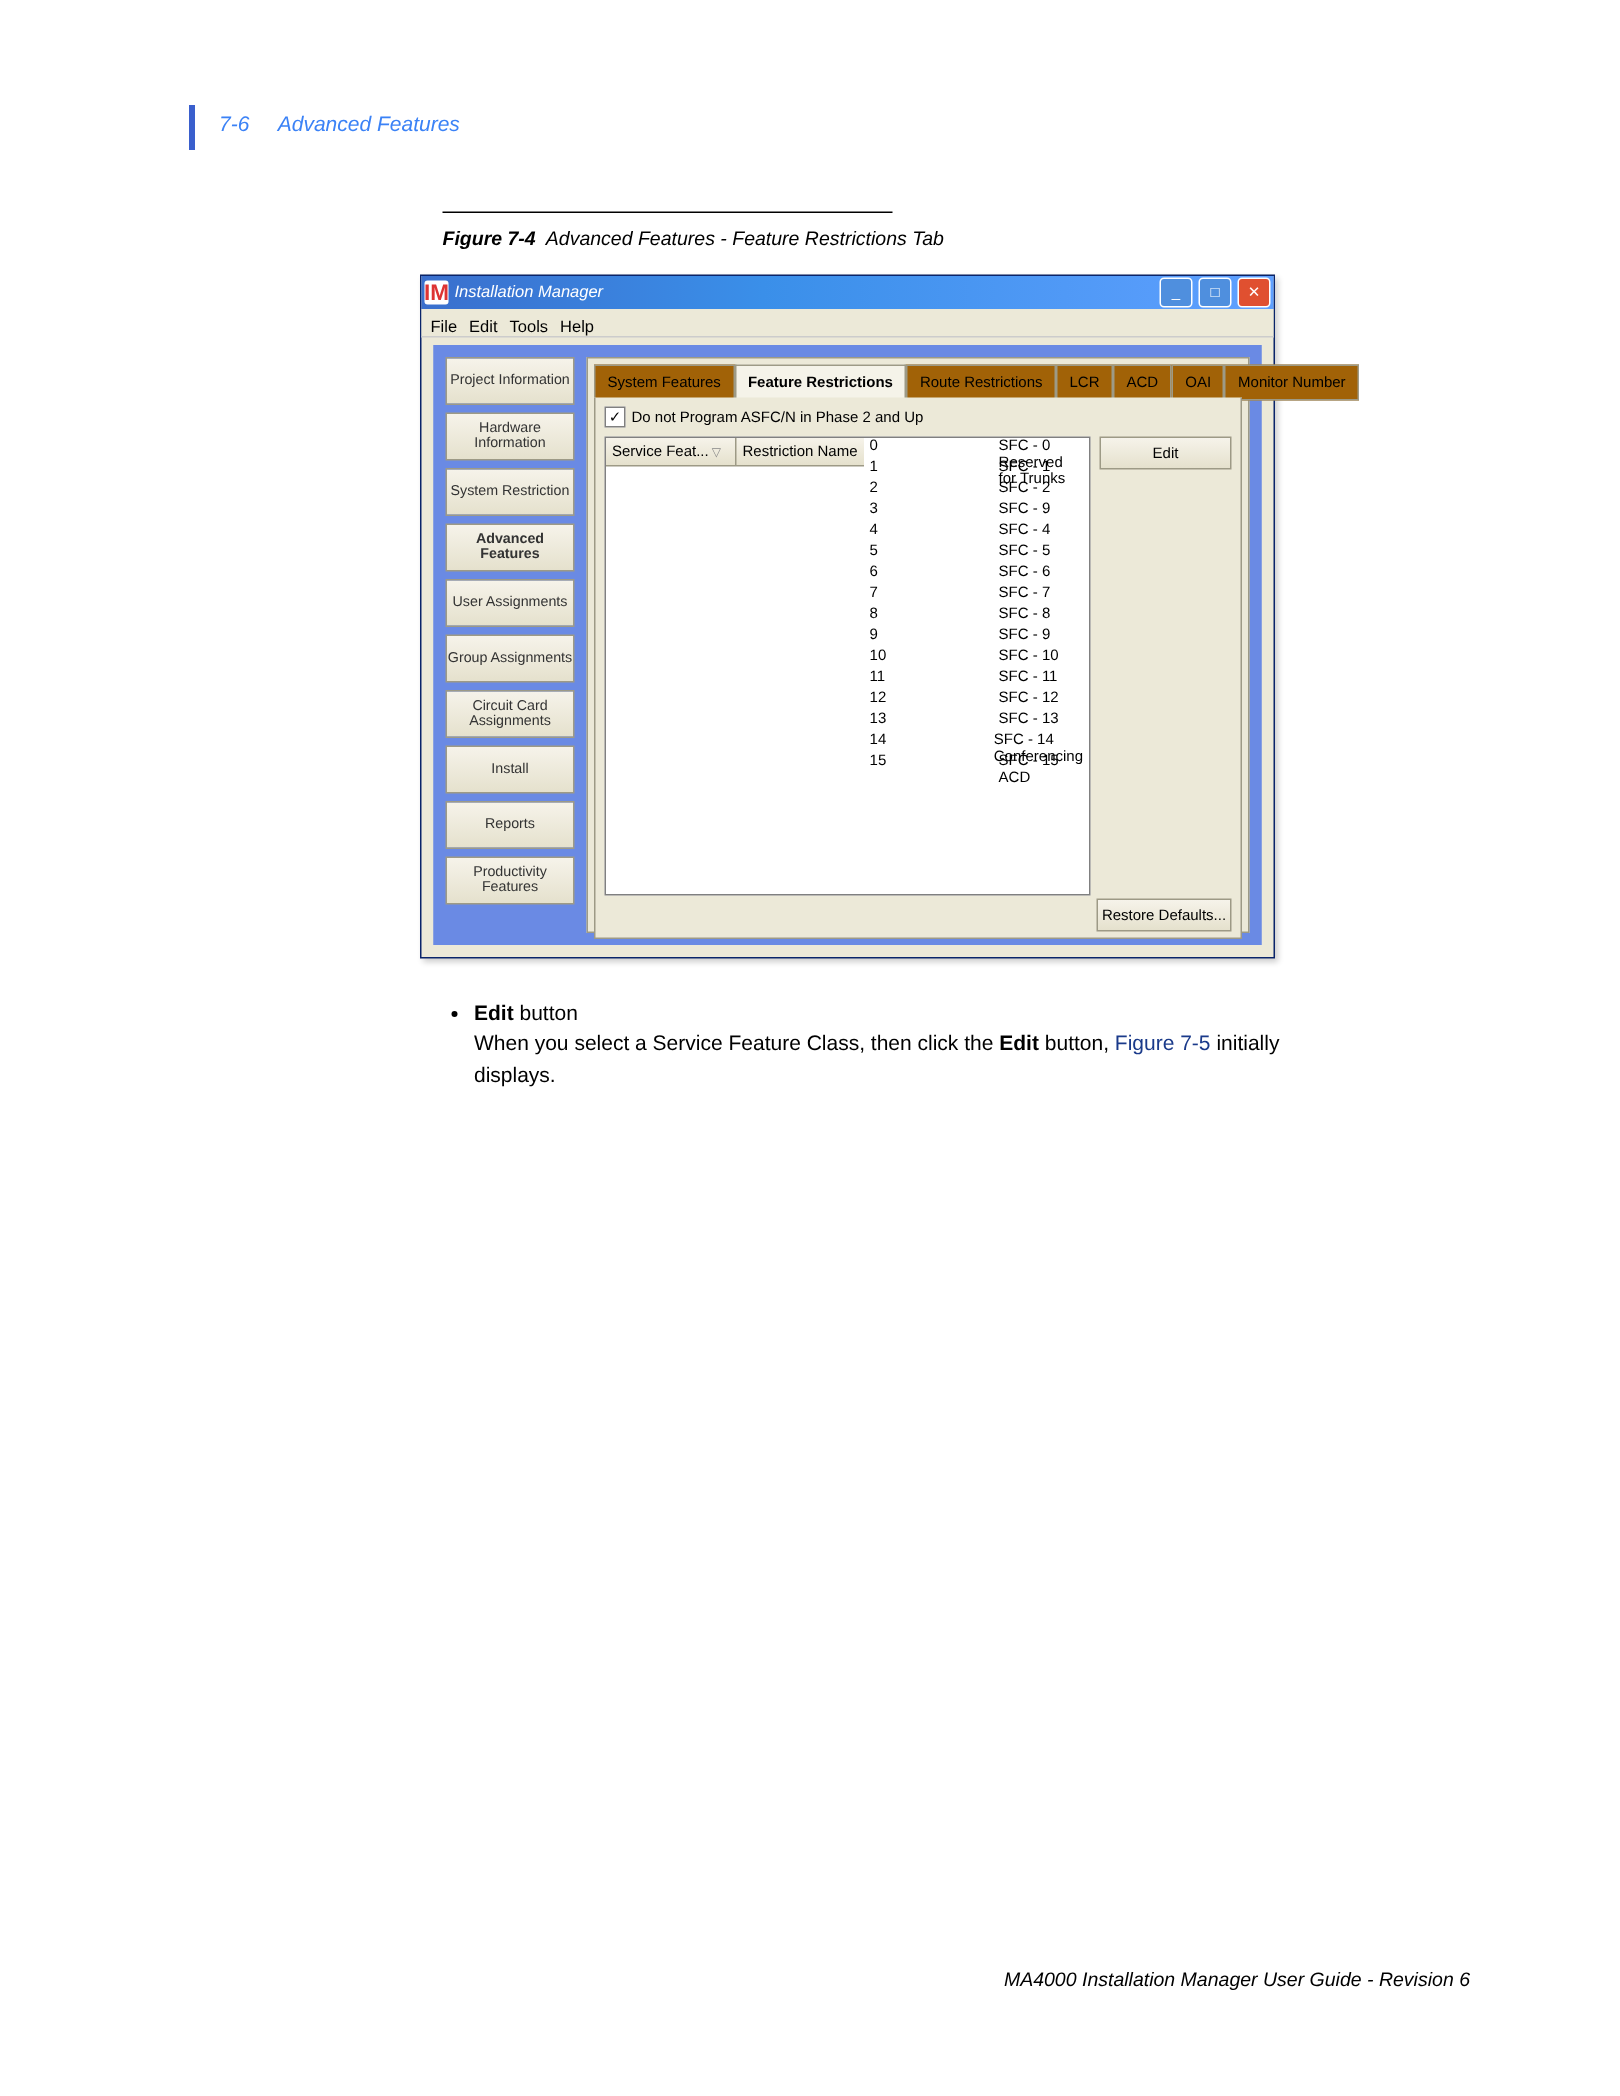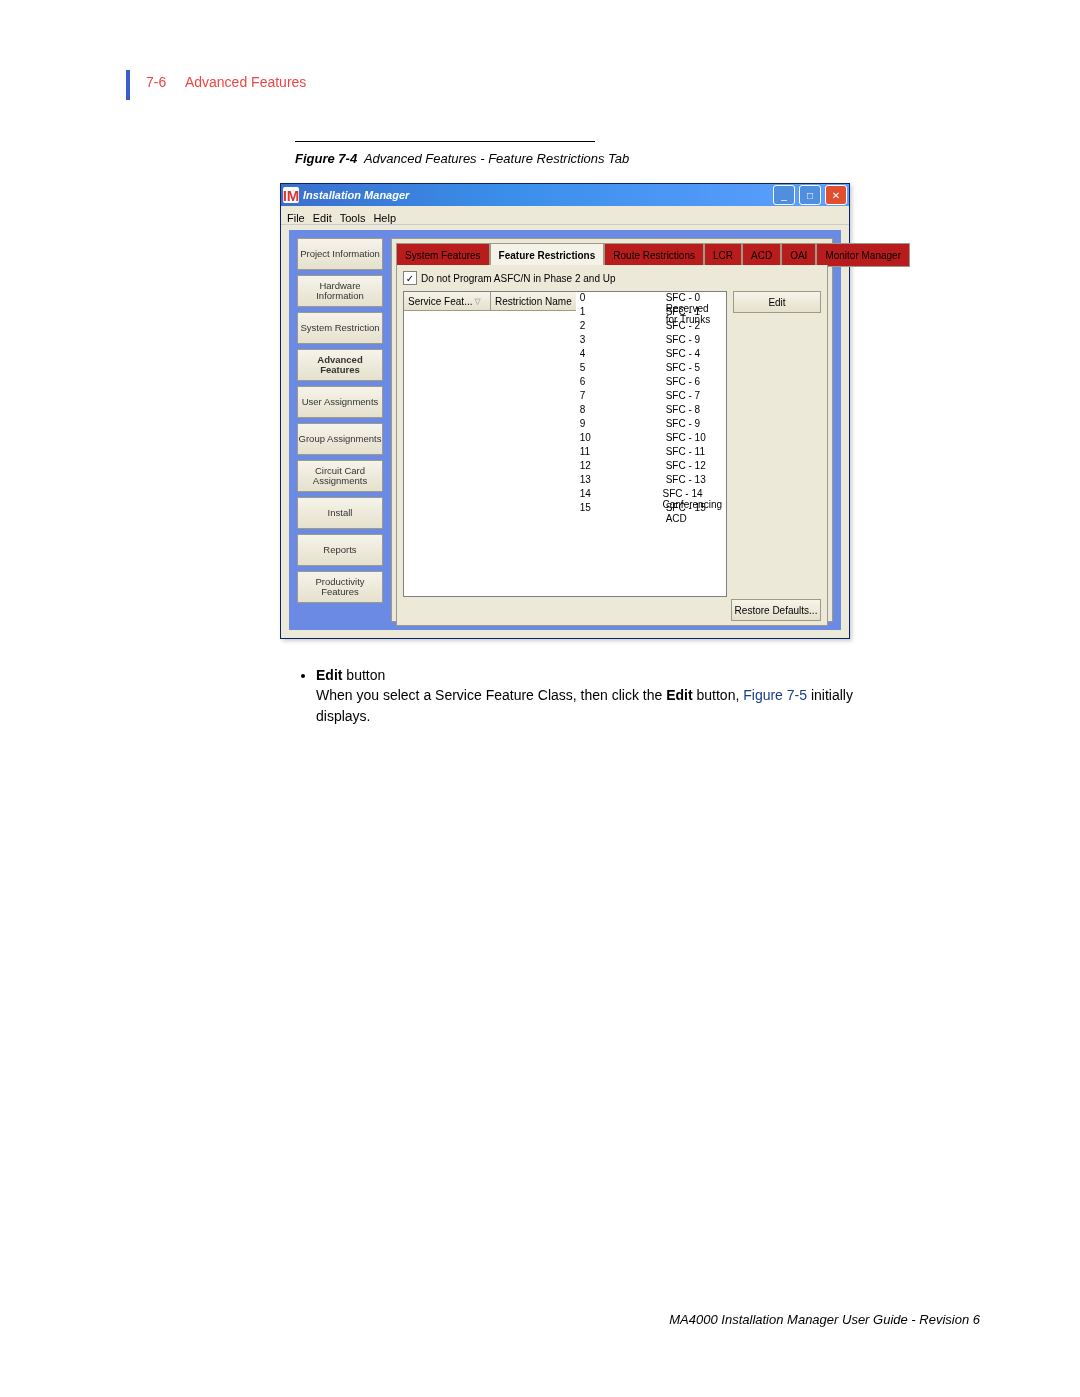--- a/index.html
+++ b/index.html
@@ -1,36 +1,36 @@
 <!DOCTYPE html>
 <html><head>
 <meta charset="utf-8">
 <style>
 body{margin:0;font-family:Verdana,Arial,sans-serif;background:#fff;color:#000;font-size:11px}
 .page{width:1080px;height:1397px;position:relative;box-sizing:border-box;padding:62px 100px 50px 100px}
 .left-rule{position:absolute;left:126px;top:70px;width:4px;height:30px;background:#3a5fcd}
-.header-line{position:absolute;left:146px;top:74px;color:#ef4444;font-size:14px}
+.header-line{position:absolute;left:146px;top:74px;font-style:italic;color:#3b82f6;font-size:14px}
 .figure-rule{position:absolute;left:295px;top:141px;height:1px;width:300px;background:#000}
 .figure-caption{position:absolute;left:295px;top:151px;font-style:italic;font-size:13px}
 .figure-caption b{font-weight:bold}
 .window{position:absolute;left:280px;top:183px;width:568px;height:454px;border:1px solid #0a246a;background:#ece9d8;box-shadow:2px 2px 4px rgba(0,0,0,0.2)}
 .titlebar{height:22px;background:linear-gradient(to right,#3a6fcd 0%,#3a8fe9 40%,#5fa0ff 100%);display:flex;align-items:center;padding:0 2px;color:#fff;font-size:11px;gap:4px}
 .titlebar .icon-box{width:16px;height:16px;background:#fff;color:#d33;font-weight:bold;font-size:15px;display:flex;align-items:center;justify-content:center;border-radius:2px}
-.title-text{flex:1;font-weight:bold;font-style:italic}
+.title-text{flex:1;font-weight:normal;font-style:italic}
 .win-btn{width:20px;height:18px;background:#4f8fde;border:1px solid #fff;border-radius:3px;display:flex;align-items:center;justify-content:center;color:#fff;font-size:10px;font-family:Arial}
 .win-btn.close{background:#e05030}
 .menubar{height:18px;background:#ece9d8;display:flex;align-items:flex-end;gap:8px;padding:0 6px;font-size:11px;border-bottom:1px solid #ccc}
 .inner{position:absolute;left:8px;top:46px;right:8px;bottom:8px;background:#6a8ae4;border:2px solid #6a8ae4}
 .sidebar{position:absolute;left:6px;top:6px;width:86px}
 .side-btn{height:28px;background:linear-gradient(#f6f3ea,#e5e1cd);border:1px solid #9d9a86;margin-bottom:5px;display:flex;align-items:center;justify-content:center;text-align:center;font-size:9.5px;line-height:10px;color:#333;cursor:pointer}
 .side-btn.active{font-weight:bold}
 .side-btn.tall{height:30px;flex-direction:column}
 .content{position:absolute;left:100px;top:6px;right:6px;bottom:6px;background:#ece9d8;border:1px solid #9d9a86}
 .tab-row{display:flex;height:22px;margin:4px 4px 0 4px;gap:0}
-.tab{height:22px;padding:0 8px;display:flex;align-items:center;justify-content:center;background:#b91c1c;border:1px solid #9d9a86;font-size:10px;cursor:pointer;white-space:nowrap}
+.tab{height:22px;padding:0 8px;display:flex;align-items:center;justify-content:center;background:#a16207;border:1px solid #9d9a86;font-size:10px;cursor:pointer;white-space:nowrap}
 .tab.active{font-weight:bold;background:#f5f3e9;border-bottom:1px solid #f5f3e9}
 .tab-body{margin:0 4px 4px 4px;border:1px solid #9d9a86;border-top:none;background:#ece9d8;padding:6px;height:348px;position:relative}
 .check-row{display:flex;align-items:center;gap:4px;margin-bottom:6px;font-size:10px}
 .check{width:12px;height:12px;background:#fff;border:1px solid #808080;display:flex;align-items:center;justify-content:center;font-size:10px;color:#000}
 .list-wrap{display:flex;gap:6px}
 .list-table{flex:1;background:#fff;border:1px solid #808080;height:304px;display:flex;}
 .list-head{display:flex;height:18px;background:linear-gradient(#f6f3ea,#e5e1cd);border-bottom:1px solid #9d9a86;font-size:10px}
 .col1{width:78px;padding:2px 4px;border-right:1px solid #9d9a86;display:flex;align-items:center;gap:2px}
 .col1 .sort{font-size:8px;color:#888}
 .col2{flex:1;padding:2px 4px;display:flex;align-items:center}
@@ -92,21 +92,21 @@
           <div class="side-btn tall">Productivity Features</div>
         </div>
       <div class="content">
         <div class="tab-row" id="tabrow">
             <div class="tab">System Features</div>
             <div class="tab active">Feature Restrictions</div>
             <div class="tab">Route Restrictions</div>
             <div class="tab">LCR</div>
             <div class="tab">ACD</div>
             <div class="tab">OAI</div>
-            <div class="tab">Monitor Manager</div>
+            <div class="tab">Monitor Number</div>
           </div>
         <div class="tab-body">
           <div class="check-row">
             <div class="check">✓</div>
             <span>Do not Program ASFC/N in Phase 2 and Up</span>
           </div>
           <div class="list-wrap">
             <div class="list-table">
               <div class="list-head">
                 <div class="col1">

